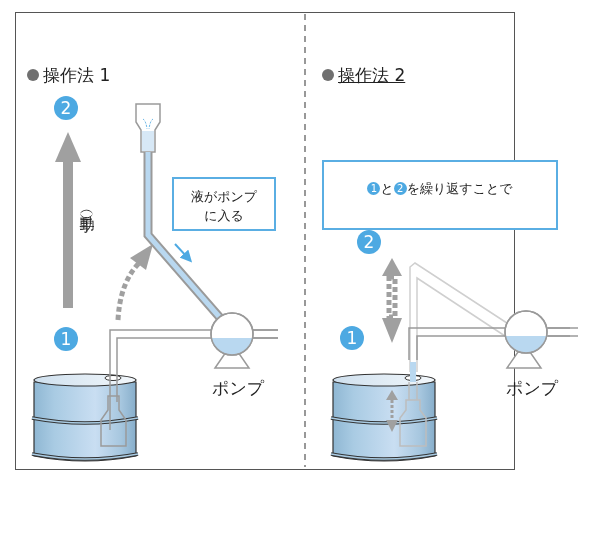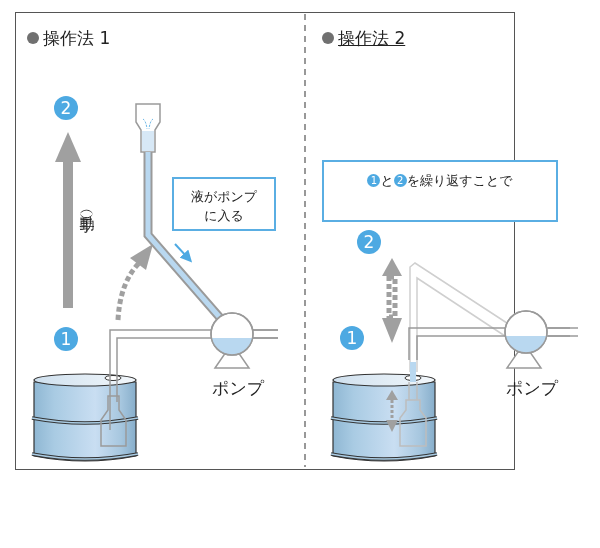--- a/index.html
+++ b/index.html
@@ -1,21 +1,21 @@
 <!DOCTYPE html>
 <html><head>
 <meta charset="utf-8">
 <style>
   html, body { margin:0; padding:0; background:#ffffff; }
   body { width:600px; height:548px; position:relative; overflow:hidden;
          font-family:"DejaVu Sans", sans-serif; }
   .frame { position:absolute; left:15px; top:12px; width:498px; height:456px;
            border:1px solid #555; background:#fff; }
   svg { position:absolute; left:0; top:0; }
-  .title { position:absolute; font-size:17px; color:#222; white-space:nowrap; }
+  .title { position:absolute; font-size:17px; color:#222; white-space:nowrap;margin-top:37px; }
   .title .dot { display:inline-block; width:12px; height:12px; border-radius:50%;
                 background:#707070; margin-right:4px; vertical-align:0px; }
   .label { position:absolute; font-size:17px; color:#222; white-space:nowrap; }
   .callout { position:absolute; border:2px solid #5aaee3; background:#fff;
              font-size:13px; color:#222; text-align:center; line-height:19px; }
   .badge { position:absolute; width:24px; height:24px; border-radius:50%;
            background:#4da9e2; color:#fff; font-size:17px; text-align:center;
            line-height:24px; font-family:"DejaVu Sans", sans-serif; }
   .mini-badge { display:inline-block; width:13px; height:13px; border-radius:50%;
                 background:#4da9e2; color:#fff; font-size:10px; line-height:13px;
@@ -149,20 +149,20 @@
 <div class="vtext" style="left:77px;top:205px;">（手動）</div>
 <div class="callout" style="left:172px;top:177px;width:100px;height:42px;padding-top:8px;">
   <div>液がポンプ</div>
   <div>に入る</div>
 </div>
 <div class="label" style="left:212px;top:377px;">ポンプ</div>
 
 <div class="title" style="left:322px;top:27px;text-decoration:underline;">
   <span class="dot"></span><span>操作法 2</span>
 </div>
-<div class="callout" style="left:322px;top:160px;width:232px;height:50px;padding-top:8px;line-height:22px;">
+<div class="callout" style="left:322px;top:160px;width:232px;height:50px;padding-top:16px;line-height:22px;">
   <div>
     <span class="mini-badge">1</span><span>と</span><span class="mini-badge">2</span><span>を繰り返すことで</span>
   </div>
 </div>
 <div class="badge" style="left:357px;top:230px;">2</div>
 <div class="badge" style="left:340px;top:326px;">1</div>
 <div class="label" style="left:506px;top:377px;">ポンプ</div>
 
 </body></html>

